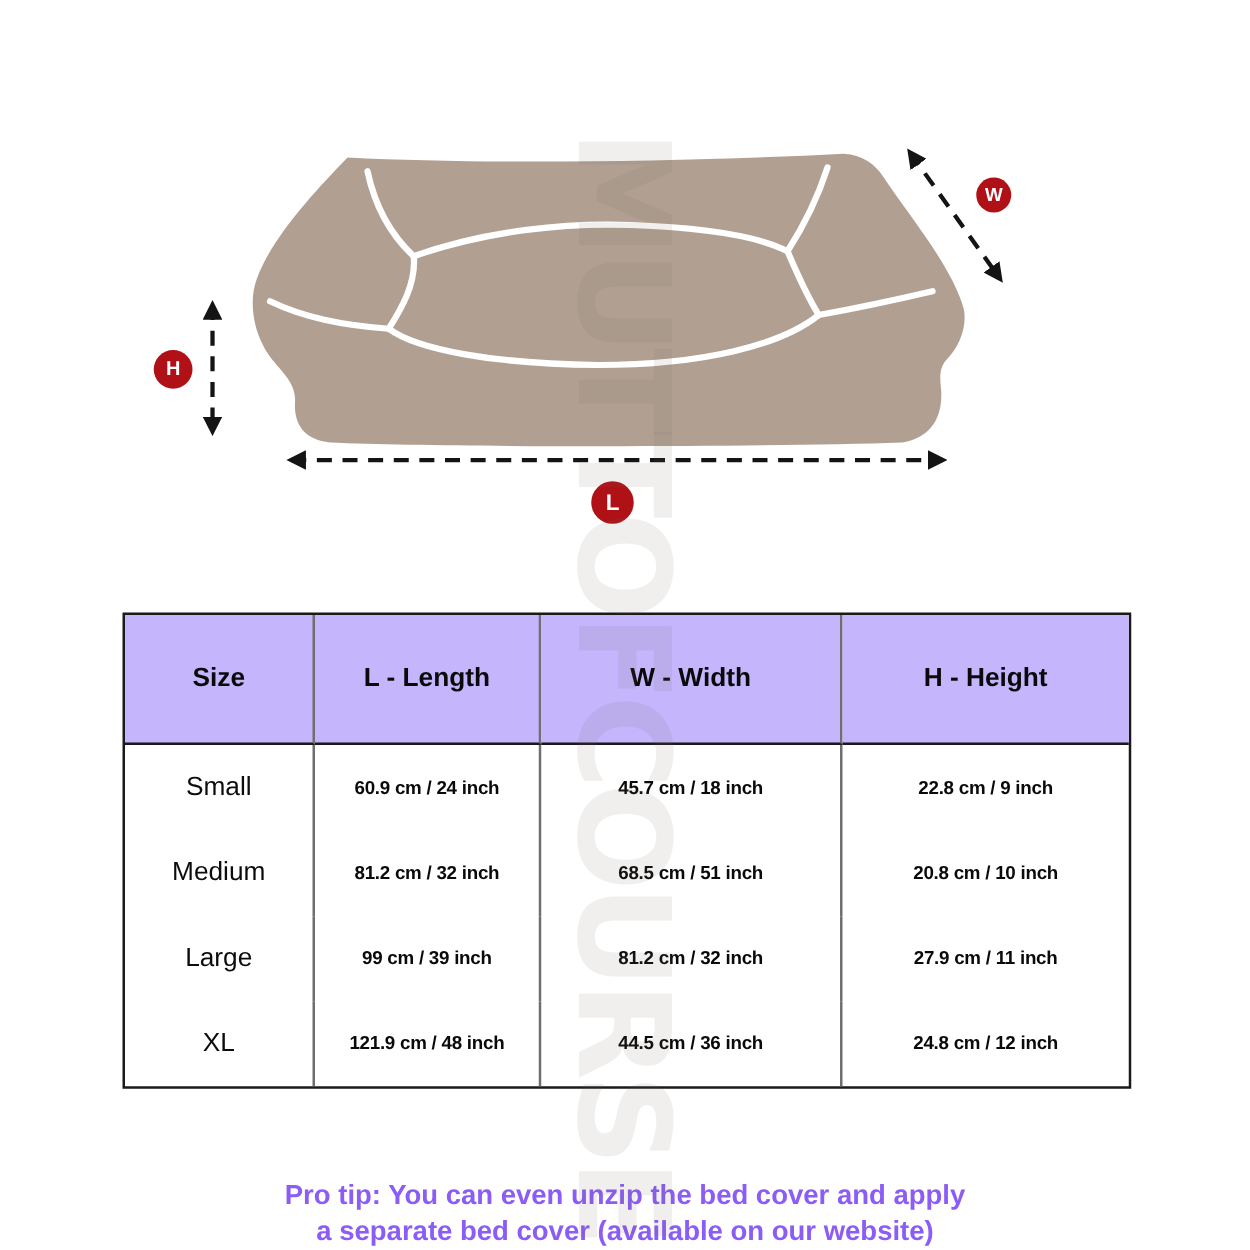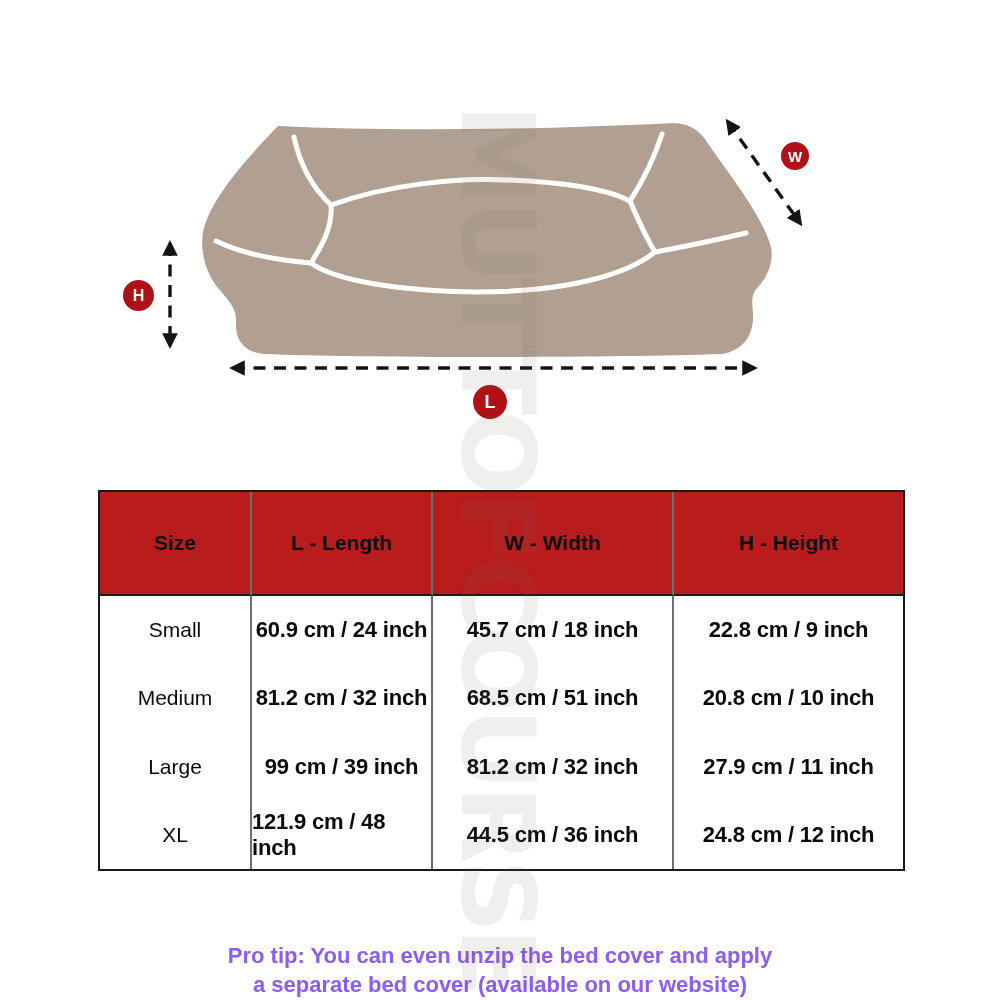--- a/index.html
+++ b/index.html
@@ -28,26 +28,26 @@
   }
   
   .size-table{
     position:absolute;left:98px;top:490px;width:807px;height:381px;
     box-sizing:border-box;border:2px solid #1a1a1a;background:#ffffff;
     display:grid;grid-template-columns:152px 181px 241px 1fr;
     grid-template-rows:104px 1fr 1fr 1fr 1fr;z-index:2;
   }
   .cell{display:flex;align-items:center;justify-content:center;box-sizing:border-box;}
   .th{
-    background:#b91c1c;font-weight:700;font-size:21px;color:#0a0a0a;
+    background:#c4b5fd;font-weight:700;font-size:21px;color:#0a0a0a;
     border-bottom:2px solid #1a1a1a;
   }
   .sep{border-right:2px solid #6f6f6f;}
   .td-size{font-size:21px;font-weight:400;color:#0c0c0c;text-align:right;}
-  .td-val{font-size:22px;font-weight:700;color:#0a0a0a;letter-spacing:-0.2px;}
+  .td-val{font-size:15px;font-weight:700;color:#0a0a0a;letter-spacing:-0.2px;}
   
   .protip{
     position:absolute;left:0;top:942px;width:1000px;text-align:center;
     font-weight:700;font-size:22px;line-height:28.5px;color:#8b5cf6;z-index:2;
   }
 </style>
 </head>
 <body>
 
 <div class="stage">

